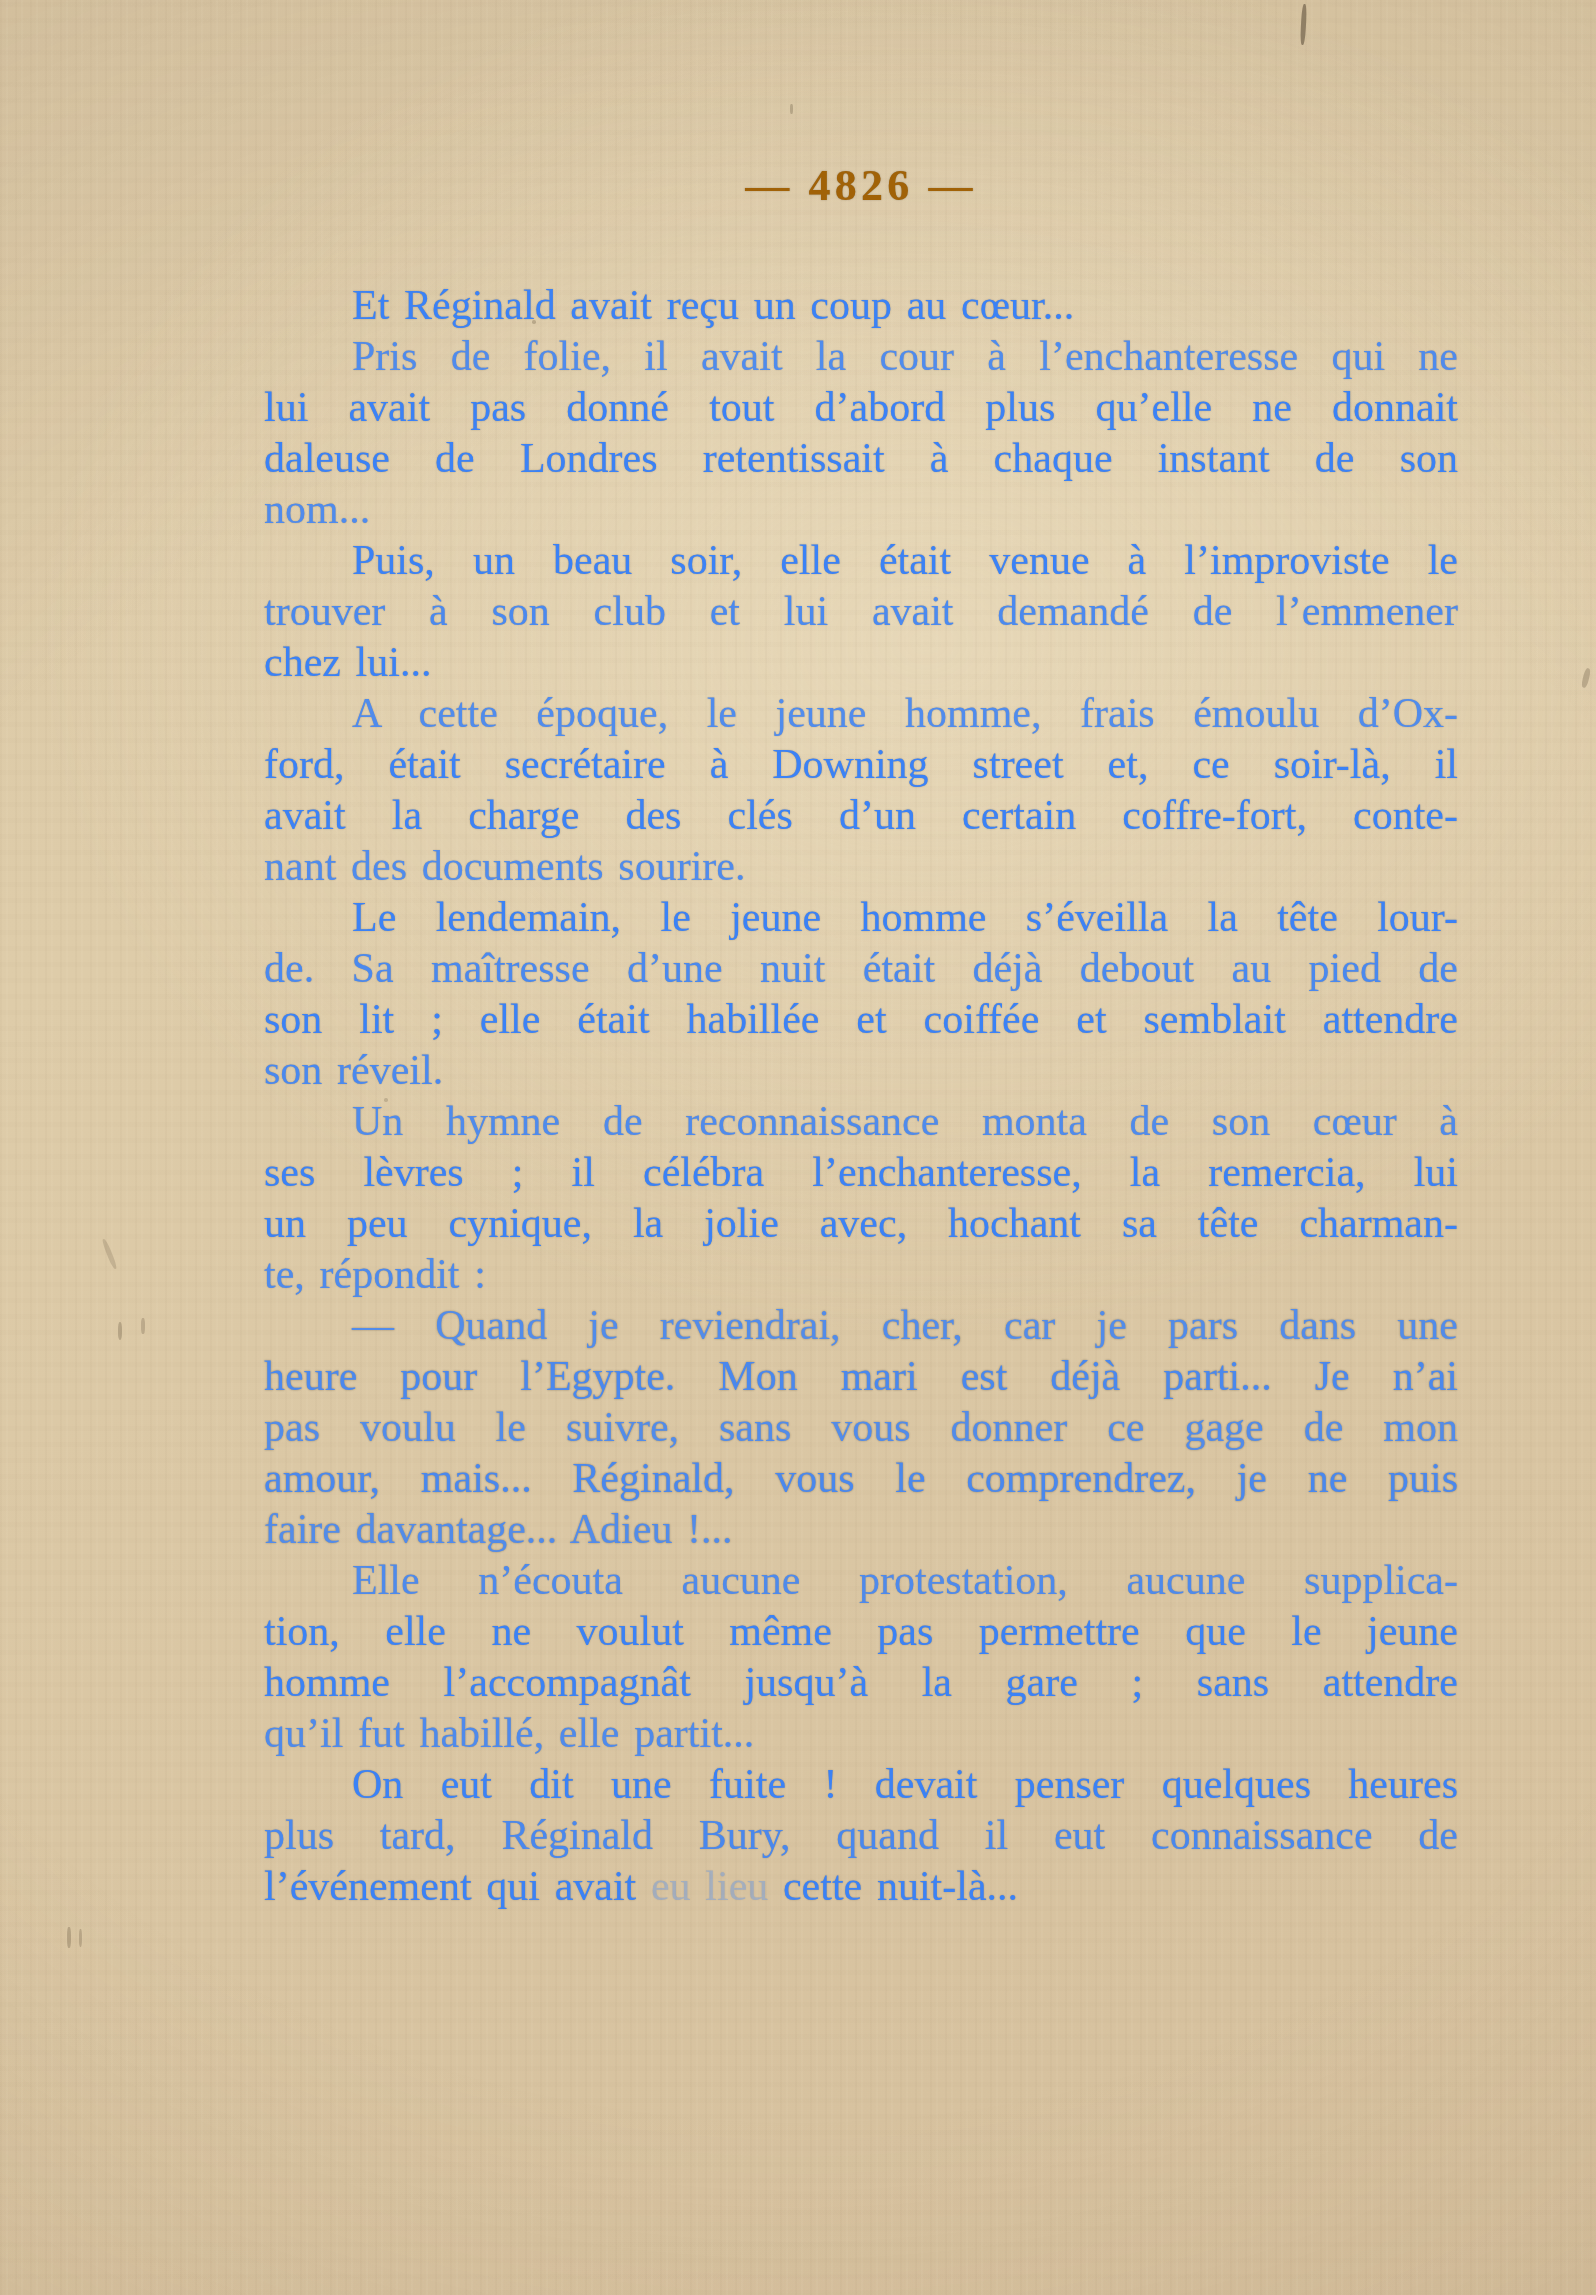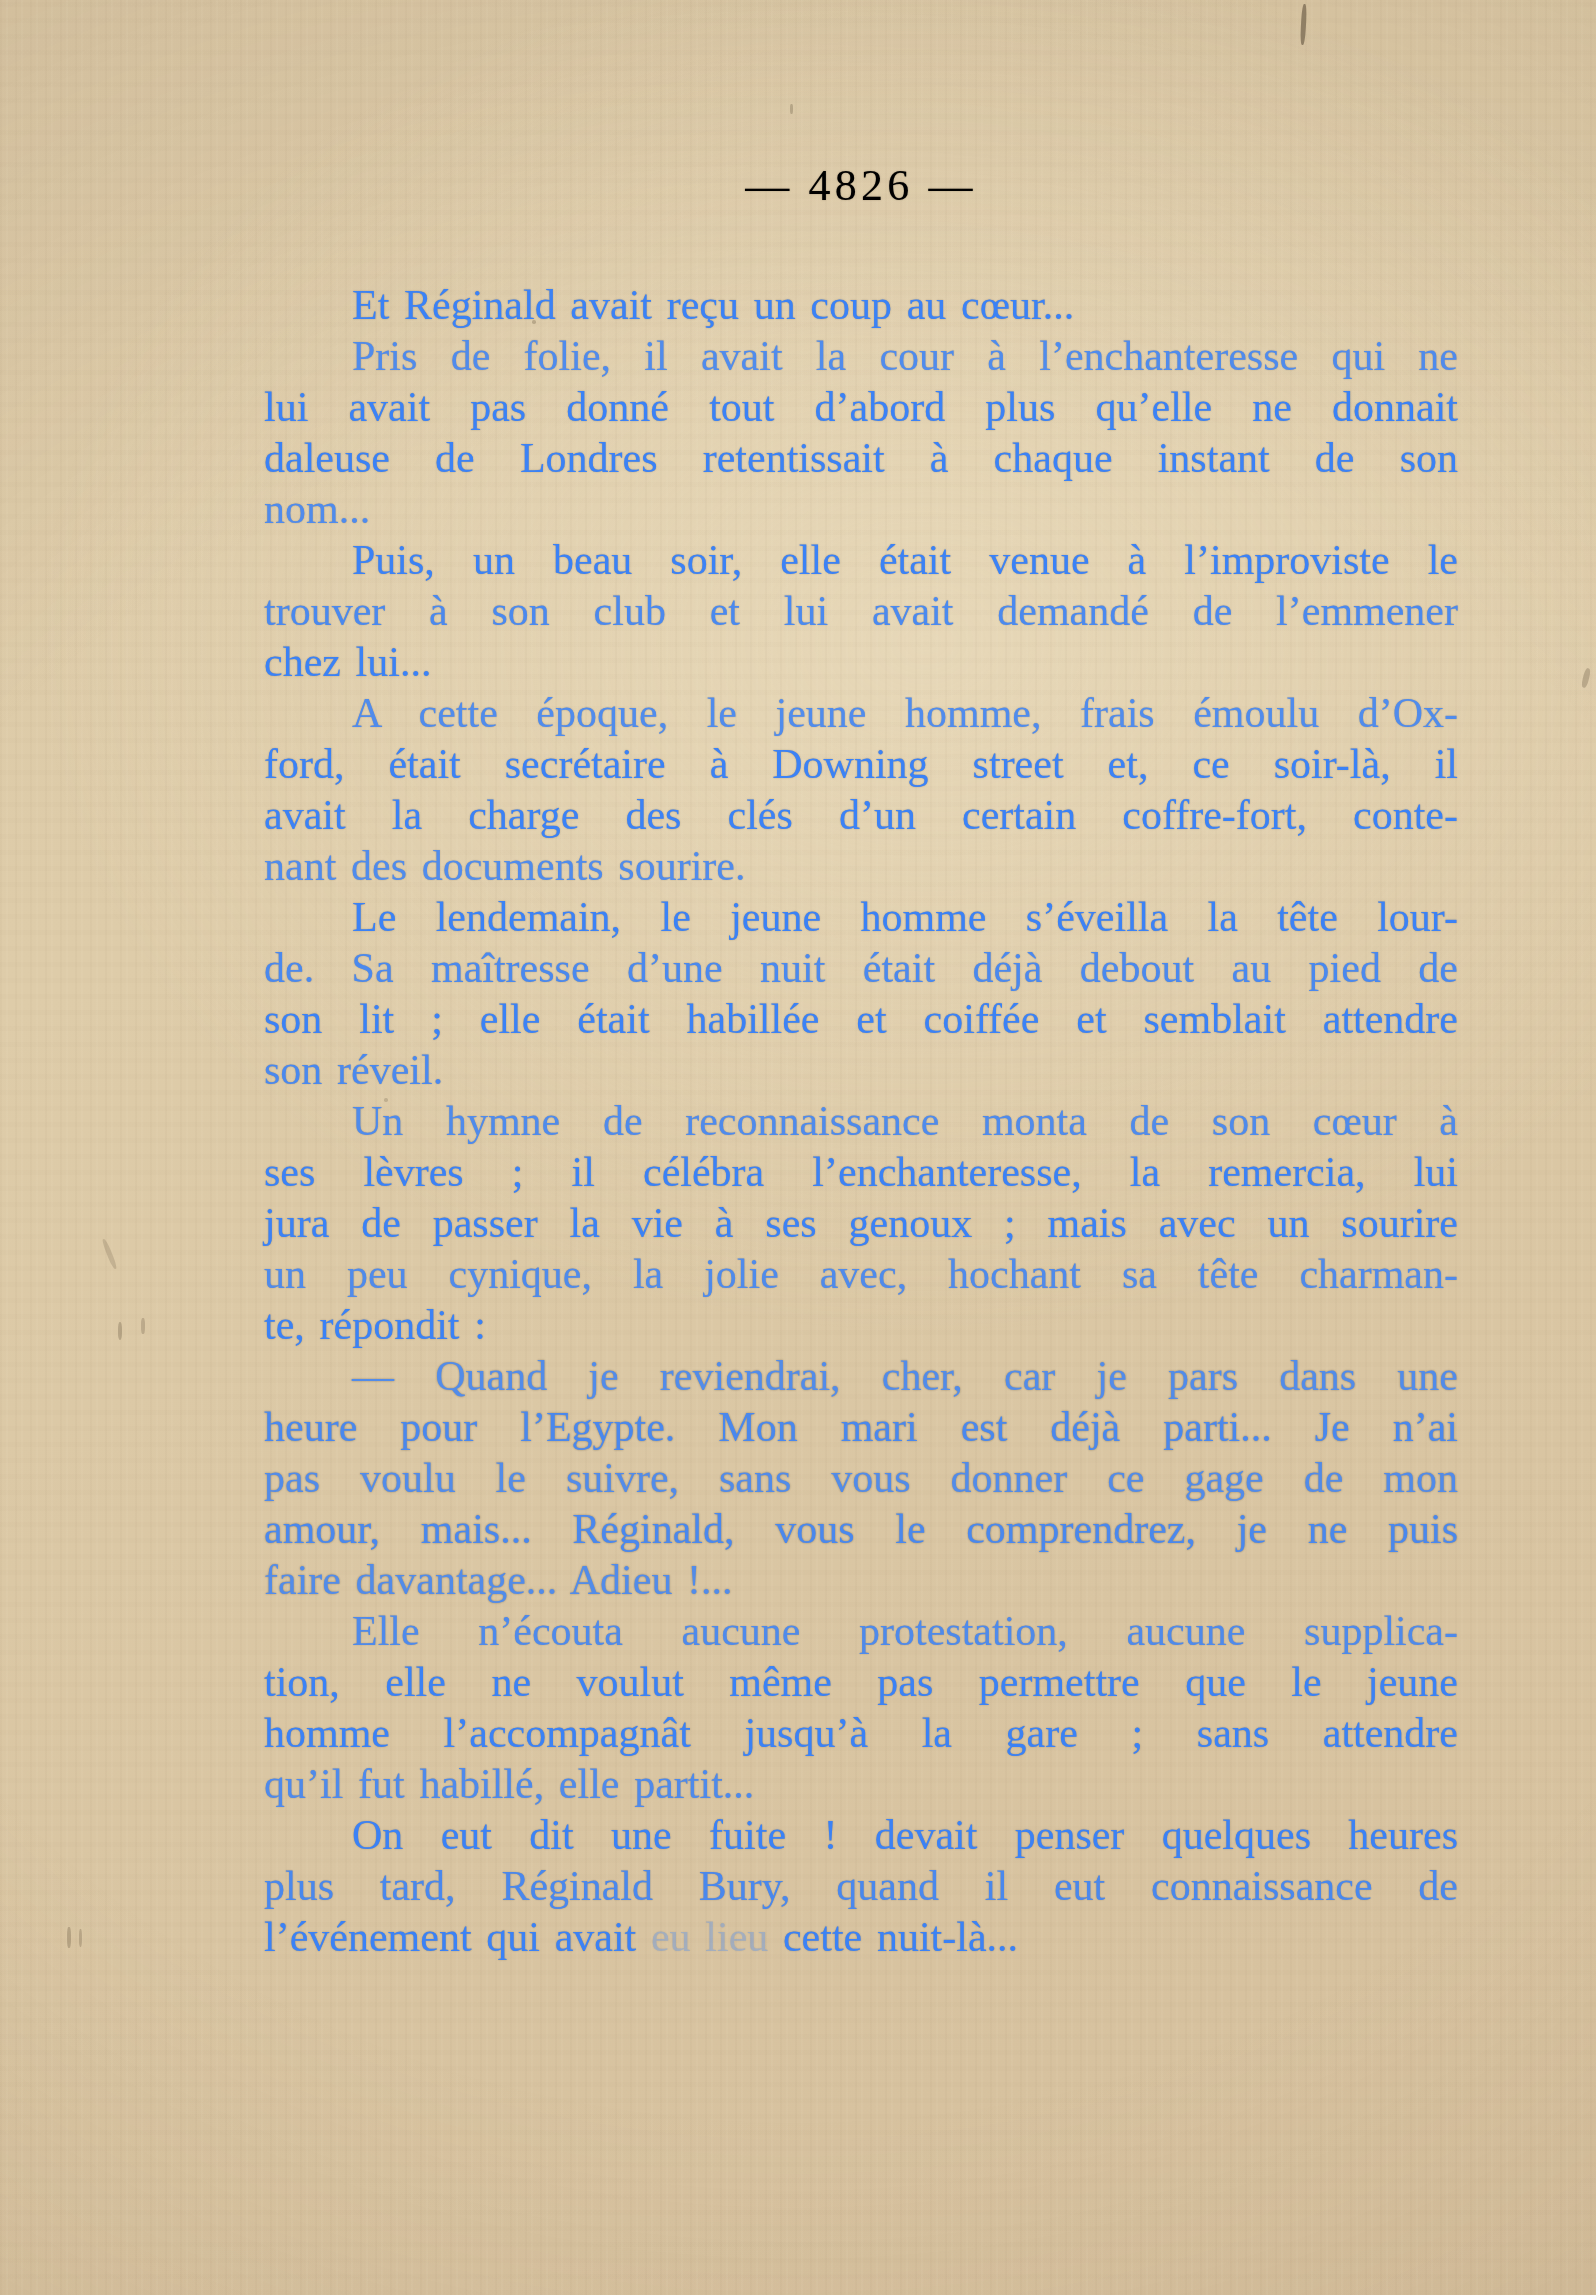--- a/index.html
+++ b/index.html
@@ -13,22 +13,22 @@
   }
   
   .paper-texture{
     position:absolute;inset:0;pointer-events:none;
     background:
       repeating-linear-gradient(90deg, rgba(120,95,65,.035) 0 2.1px, rgba(0,0,0,0) 2.1px 6.3px, rgba(255,246,224,.05) 6.3px 8.4px, rgba(0,0,0,0) 8.4px 15px),
       repeating-linear-gradient(0deg, rgba(120,95,65,.02) 0 5px, rgba(0,0,0,0) 5px 16px);
   }
   .page-header{
     position:absolute;left:264px;top:164px;width:1194px;height:51px;
-    text-align:center;font-size:44px;line-height:44px;color:#000000;
-    letter-spacing:4.2px;font-weight:normal;
+    text-align:center;font-size:44px;line-height:44px;color:#a16207;
+    letter-spacing:4.2px;font-weight:bold;
     text-shadow:0 0 1.4px rgba(70,58,42,.5);
   }
   .text-block{
     position:absolute;left:264px;top:280px;width:1194px;color:#3b82f6;
     font-size:42px;
     text-shadow:0 0 1.4px rgba(70,58,42,.42);
   }
   .paragraph{margin:0;}
   .line{
     height:51px;line-height:51px;white-space:nowrap;
@@ -74,21 +74,20 @@
     </div>
     <div class="paragraph">
       <div class="line first">Le lendemain, le jeune homme s’éveilla la tête lour-</div>
       <div class="line">de. Sa maîtresse d’une nuit était déjà debout au pied de</div>
       <div class="line">son lit ; elle était habillée et coiffée et semblait attendre</div>
       <div class="line last">son réveil.</div>
     </div>
     <div class="paragraph">
       <div class="line first">Un hymne de reconnaissance monta de son cœur à</div>
       <div class="line">ses lèvres ; il célébra l’enchanteresse, la remercia, lui</div>
-      <div class="line">jura de passer la vie à ses genoux ; mais avec un sourire</div>
       <div class="line">un peu cynique, la jolie avec, hochant sa tête charman-</div>
       <div class="line last">te, répondit :</div>
     </div>
     <div class="paragraph">
       <div class="line first">— Quand je reviendrai, cher, car je pars dans une</div>
       <div class="line">heure pour l’Egypte. Mon mari est déjà parti... Je n’ai</div>
       <div class="line">pas voulu le suivre, sans vous donner ce gage de mon</div>
       <div class="line">amour, mais... Réginald, vous le comprendrez, je ne puis</div>
       <div class="line last">faire davantage... Adieu !...</div>
     </div>

